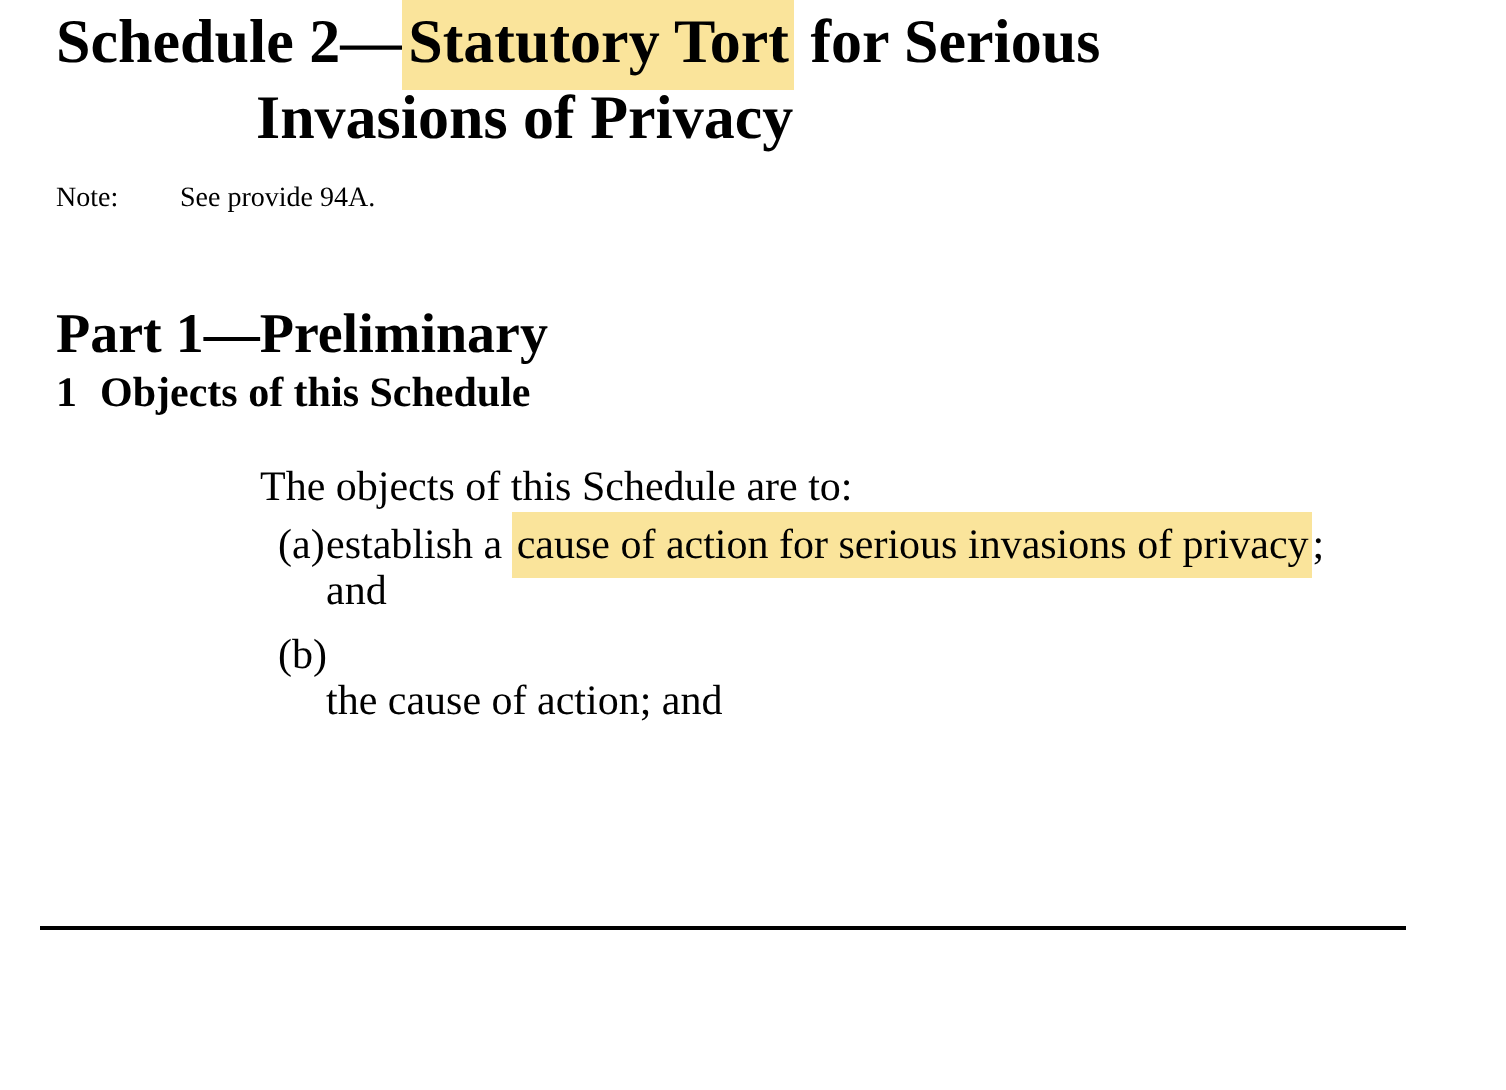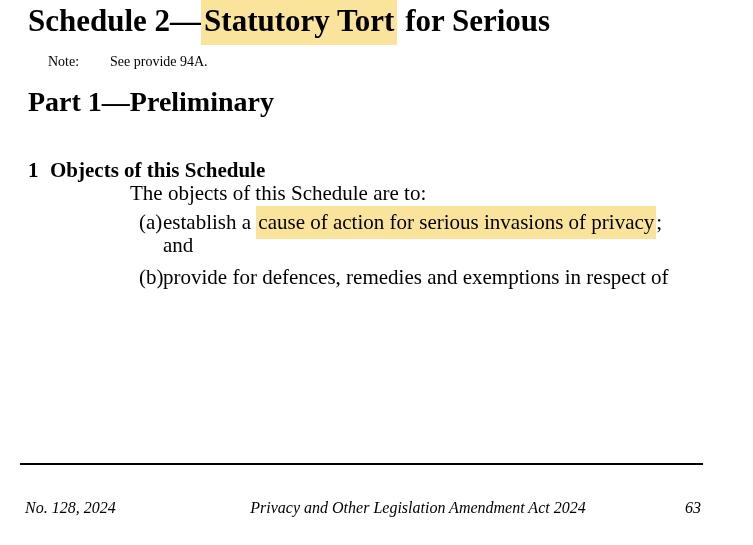--- a/index.html
+++ b/index.html
@@ -26,38 +26,37 @@
   }
   .hl-title {
     background: var(--highlight, #fae49b);
     padding: 5px 3px 7px 3px;
   }
   .note {
     margin-top: 14px;
     font-size: 14px;
     line-height: 16px;
   }
-  .note-label { display: inline-block; width: 62px; margin-left: 20px; }
+  .note-label { display: inline-block; width: 62px; }
   .part-heading {
-    margin-top: 16px;
+    margin-top: 44px;
     font-size: 28px;
     font-weight: 700;
     line-height: 32px;
     white-space: nowrap;
   }
   .section-heading {
-    margin-top: 40px;
     font-size: 21px;
     font-weight: 700;
     line-height: 24px;
     white-space: nowrap;
   }
   .section-num { display: inline-block; width: 22px; }
   .body-text { font-size: 21px; line-height: 23px; }
-  .intro { margin-left: 102px; white-space: nowrap; }
+  .intro { margin-top: 24px; margin-left: 102px; white-space: nowrap; }
   .item { display: flex; margin-left: 111px; }
   .item-a { margin-top: 6px; }
   .item-b { margin-top: 9px; }
   .item-marker { flex: 0 0 24px; width: 24px; }
   .item-text .line { white-space: nowrap; text-align: center; }
   .hl-body {
     background: var(--highlight, #fae49b);
     padding: 4px 2px 5px 2px;
   }
   .footer-rule {
@@ -81,21 +80,21 @@
   }
   .footer-left { width: 170px; }
   .footer-center { flex: 1; text-align: center; }
   .footer-right { width: 60px; text-align: right; }
 </style>
 </head>
 <body>
 
 <div class="page">
 
-  <h1 class="title"><span>Schedule 2—</span><mark class="hl-title">Statutory Tort</mark><span> for Serious</span><br></h1>
+  <h1 class="title"><span>Schedule 2—</span><mark class="hl-title">Statutory Tort</mark><span> for Serious</span><br><span>Invasions of Privacy</span></h1>
 
   <div class="note">
     <span class="note-label">Note:</span><span>See provide 94A.</span>
   </div>
 
   <h2 class="part-heading">Part 1—Preliminary</h2>
 
   <h3 class="section-heading">
     <span class="section-num">1</span><span>Objects of this Schedule</span>
   </h3>
@@ -103,25 +102,20 @@
   <div class="body-text">
     <p class="intro">The objects of this Schedule are to:</p>
 
     <div class="item item-a">
       <span class="item-marker">(a)</span>
       <span class="item-text"><span class="line"><span>establish a </span><mark class="hl-body">cause of action for serious invasions of privacy</mark><span>;</span></span><br><span class="line">and</span></span>
     </div>
 
     <div class="item item-b">
       <span class="item-marker">(b)</span>
-      <span class="item-text"><span class="line">provide for defences, remedies and exemptions in respect of</span><br></span>
+      <span class="item-text"><br><span class="line">the cause of action; and</span></span>
     </div>
   </div>
 
   <div class="footer-rule"></div>
 
-  <div class="footer">
-    <span class="footer-left">No. 128, 2024</span>
-    <span class="footer-center">Privacy and Other Legislation Amendment Act 2024</span>
-    <span class="footer-right">63</span>
-  </div>
 
 </div>
 
 </body></html>

